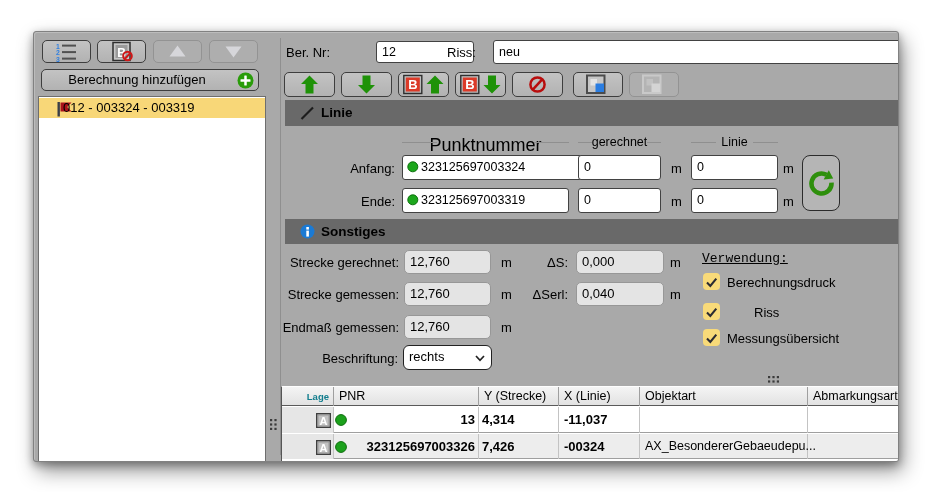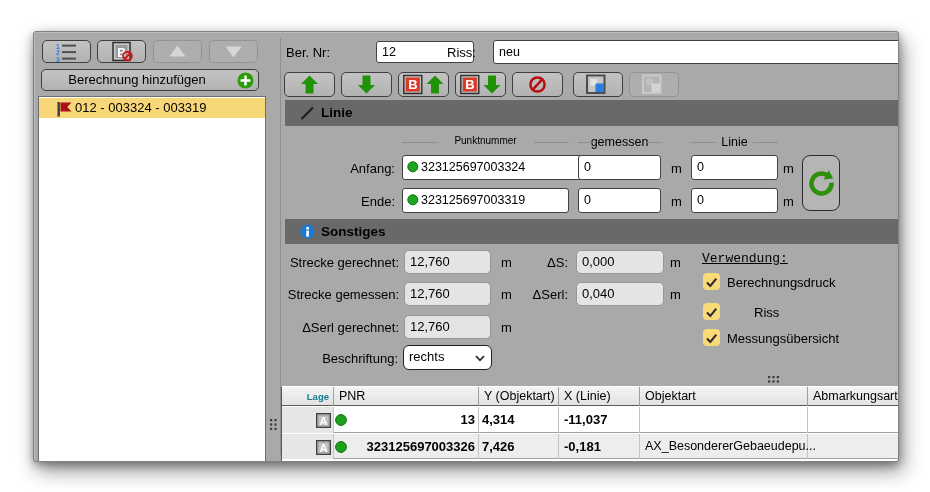--- a/index.html
+++ b/index.html
@@ -77,21 +77,21 @@
       <rect x="7.25" y="3.5" width="2.5" height="10" fill="#fff" rx="0.5"></rect>
     </svg>
   </div>
 
   <div class="abs" style="left:4px;top:64px;width:228px;height:366px;background:#fff;border:1px solid #6e6e6e;">
     <div class="abs" style="left:0;top:1px;width:100%;height:20px;background:#f8d778;">
       <svg width="16" height="15" style="position:absolute;left:18px;top:3.5px;">
         <rect x="0.5" y="0" width="2.4" height="14.5" fill="#3a3f48"></rect>
         <path d="M3.5 0.5 L14.5 0.5 L10.2 5 L14.5 9.5 L3.5 9.5 Z" fill="#a9121b"></path>
       </svg>
-      <div style="position:absolute;left:36px;top:0;font-size:13px;line-height:20px;color:#000;">012 - 003324 - 003319</div>
+      <div style="position:absolute;left:24px;top:0;font-size:13px;line-height:20px;color:#000;">012 - 003324 - 003319</div>
     </div>
   </div>
 
   <svg class="abs" style="left:236px;top:387px;" width="9" height="12" viewBox="0 0 9 12">
     <g fill="#3b3b3b">
       <rect x="0" y="0" width="2.2" height="2.2"></rect>
         <rect x="4.4" y="0" width="2.2" height="2.2"></rect>
       <rect x="0" y="4.4" width="2.2" height="2.2"></rect>
         <rect x="4.4" y="4.4" width="2.2" height="2.2"></rect>
       <rect x="0" y="8.8" width="2.2" height="2.2"></rect>
@@ -152,24 +152,24 @@
       <rect x="21.5" y="10.5" width="8.5" height="8.5" fill="#d4d4d4"></rect>
     </svg>
   </div>
 
   <div class="bar" style="top:68px;">
     <svg width="15" height="15" style="position:absolute;left:15px;top:6px;">
       <line x1="1.5" y1="13" x2="13" y2="1.5" stroke="#1d1d1d" stroke-width="2.2"></line>
     </svg>
     <span style="position:absolute;left:36px;">Linie</span>
   </div>
-  <div class="lbl" style="left:368px;top:103px;width:167px;text-align:center;font-size:10px;">Punktnummer</div>
+  <div class="lbl" style="left:368px;top:103px;width:167px;text-align:center;font-size:18px;">Punktnummer</div>
   <div class="hline" style="left:368px;top:110px;width:35px;"></div>
   <div class="hline" style="left:500px;top:110px;width:35px;"></div>
-  <div class="lbl" style="left:544px;top:103px;width:83px;text-align:center;font-size:12.5px;">gemessen</div>
+  <div class="lbl" style="left:544px;top:103px;width:83px;text-align:center;font-size:12.5px;">gerechnet</div>
   <div class="hline" style="left:544px;top:110px;width:14px;"></div>
   <div class="hline" style="left:613px;top:110px;width:14px;"></div>
   <div class="lbl" style="left:657px;top:103px;width:87px;text-align:center;font-size:12.5px;">Linie</div>
   <div class="hline" style="left:657px;top:110px;width:25px;"></div>
   <div class="hline" style="left:719px;top:110px;width:25px;"></div>
 
   <div class="lbl" style="left:310px;top:129px;width:51px;text-align:right;">Anfang:</div>
   <div class="inp" style="left:368px;top:123px;width:186px;height:25px;line-height:23px;padding-left:18px;">323125697003324</div>
   <svg class="abs" style="left:373px;top:129px;" width="12" height="12">
       <circle cx="5.8" cy="5.8" r="5" fill="#1ca71c" stroke="#0d700d" stroke-width="1"></circle>
@@ -212,21 +212,21 @@
   <div class="ro" style="left:542px;top:218px;width:88px;height:24px;">0,000</div>
   <div class="m" style="left:636px;top:223px;">m</div>
 
   <div class="lbl" style="left:240px;top:255px;width:125px;text-align:right;">Strecke gemessen:</div>
   <div class="ro" style="left:370px;top:250px;width:87px;height:24px;">12,760</div>
   <div class="m" style="left:467px;top:255px;">m</div>
   <div class="lbl" style="left:460px;top:255px;width:74px;text-align:right;">ΔSerl:</div>
   <div class="ro" style="left:542px;top:250px;width:88px;height:24px;">0,040</div>
   <div class="m" style="left:636px;top:255px;">m</div>
 
-  <div class="lbl" style="left:240px;top:288px;width:125px;text-align:right;">ΔSerl gerechnet:</div>
+  <div class="lbl" style="left:240px;top:288px;width:125px;text-align:right;">Endmaß gemessen:</div>
   <div class="ro" style="left:370px;top:283px;width:87px;height:24px;">12,760</div>
   <div class="m" style="left:467px;top:288px;">m</div>
 
   <div class="lbl" style="left:240px;top:319px;width:124px;text-align:right;">Beschriftung:</div>
   <div class="inp" style="left:369px;top:313px;width:89px;height:25px;line-height:22px;border:1.5px solid #222;border-radius:6px;font-size:13px;">rechts
     <svg width="10" height="7" style="position:absolute;right:6px;top:9px;">
         <path d="M1 1 L5 5.3 L9 1" fill="none" stroke="#222" stroke-width="1.7"></path>
       </svg>
   </div>
 
@@ -252,21 +252,21 @@
       <rect x="0" y="4.4" width="2.2" height="2.2"></rect>
         <rect x="4.4" y="4.4" width="2.2" height="2.2"></rect>
         <rect x="8.8" y="4.4" width="2.2" height="2.2"></rect>
     </g>
   </svg>
 
   <div class="abs" id="table" style="left:247px;top:354px;width:619px;height:75px;background:#fff;border-left:1px solid #555;border-top:1px solid #fdfdfd;">
   <div style="position:absolute;left:0;top:0;width:619px;height:19px;background:linear-gradient(#f4f4f4,#e2e2e2);border-bottom:1px solid #5a5a5a;"></div>
       <div style="position:absolute;top:0;height:19px;line-height:19px;font-size:12.5px;color:#000;left:0;width:47px;text-align:right;color:#117d8d;font-weight:bold;font-size:9.5px;">Lage</div>
       <div style="position:absolute;top:0;height:19px;line-height:19px;font-size:12.5px;color:#000;left:57px;">PNR</div>
-      <div style="position:absolute;top:0;height:19px;line-height:19px;font-size:12.5px;color:#000;left:202px;">Y (Objektart)</div>
+      <div style="position:absolute;top:0;height:19px;line-height:19px;font-size:12.5px;color:#000;left:202px;">Y (Strecke)</div>
       <div style="position:absolute;top:0;height:19px;line-height:19px;font-size:12.5px;color:#000;left:282px;">X (Linie)</div>
       <div style="position:absolute;top:0;height:19px;line-height:19px;font-size:12.5px;color:#000;left:363px;">Objektart</div>
       <div style="position:absolute;top:0;height:19px;line-height:19px;font-size:12.5px;color:#000;left:531px;">Abmarkungsart</div>
       <div style="position:absolute;left:51px;top:0;width:1px;height:19px;background:#9f9f9f;"></div>
       <div style="position:absolute;left:196px;top:0;width:1px;height:19px;background:#9f9f9f;"></div>
       <div style="position:absolute;left:276px;top:0;width:1px;height:19px;background:#9f9f9f;"></div>
       <div style="position:absolute;left:357px;top:0;width:1px;height:19px;background:#9f9f9f;"></div>
       <div style="position:absolute;left:525px;top:0;width:1px;height:19px;background:#9f9f9f;"></div>
       <div style="position:absolute;left:0;top:20px;width:619px;height:26px;background:#ffffff;border-bottom:1px solid #9f9f9f;"></div>
       <div style="position:absolute;left:0;top:20px;width:51px;height:26px;background:#e6e6e6;"></div>
@@ -297,16 +297,16 @@
       <div style="position:absolute;left:51px;top:47px;width:1px;height:25px;background:#c3c3c3;"></div>
       <div style="position:absolute;left:196px;top:47px;width:1px;height:25px;background:#c3c3c3;"></div>
       <div style="position:absolute;left:276px;top:47px;width:1px;height:25px;background:#c3c3c3;"></div>
       <div style="position:absolute;left:357px;top:47px;width:1px;height:25px;background:#c3c3c3;"></div>
       <div style="position:absolute;left:525px;top:47px;width:1px;height:25px;background:#c3c3c3;"></div>
       <svg style="position:absolute;left:53px;top:54px;" width="13" height="13">
         <circle cx="6" cy="6" r="5.4" fill="#1ca11c" stroke="#0d6e0d" stroke-width="1"></circle>
       </svg>
       <div style="position:absolute;left:69px;top:47px;width:124px;height:25px;line-height:25px;font-size:13px;font-weight:bold;text-align:right;">323125697003326</div>
       <div style="position:absolute;left:200px;top:47px;height:25px;line-height:25px;font-size:13px;font-weight:bold;">7,426</div>
-      <div style="position:absolute;left:282px;top:47px;height:25px;line-height:25px;font-size:13px;font-weight:bold;">-0,181</div>
+      <div style="position:absolute;left:282px;top:47px;height:25px;line-height:25px;font-size:13px;font-weight:bold;">-00324</div>
       <div style="position:absolute;left:363px;top:47px;height:25px;line-height:25px;font-size:12.5px;">AX_BesondererGebaeudepu...</div>
     </div>
 </div>
 
 </body></html>

